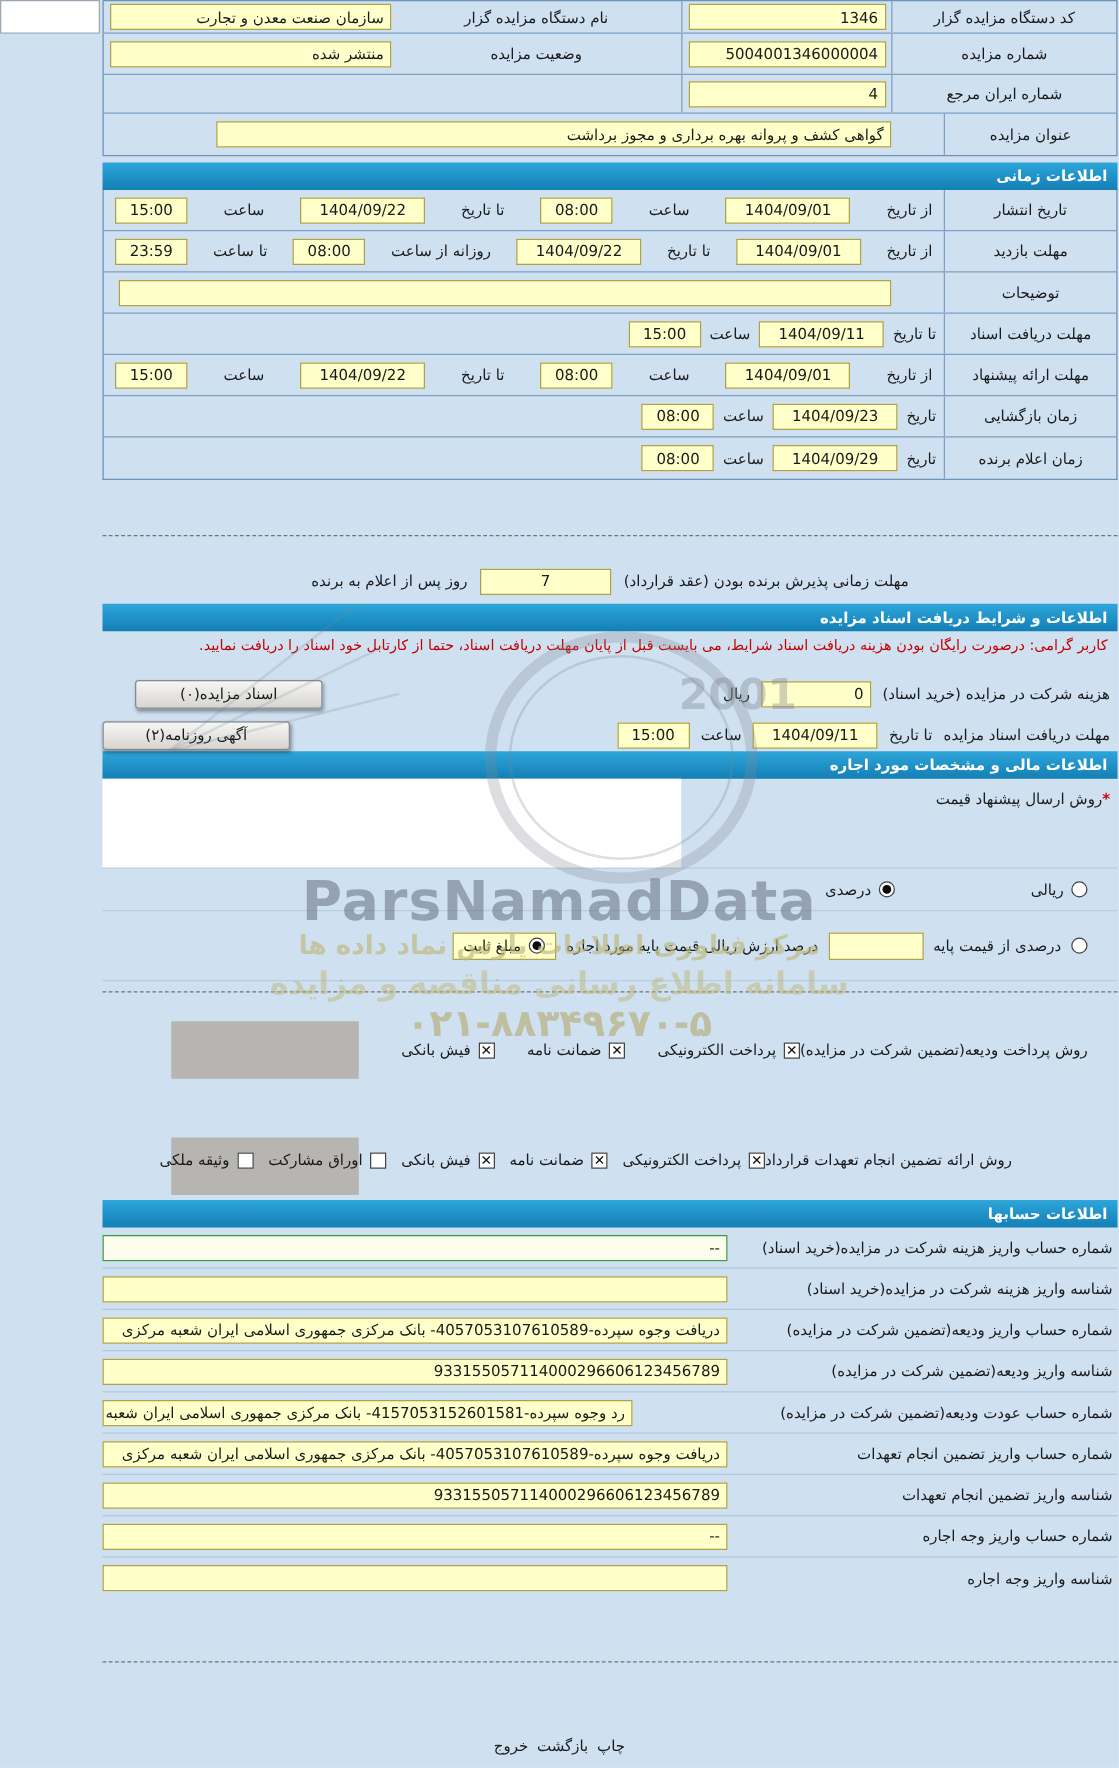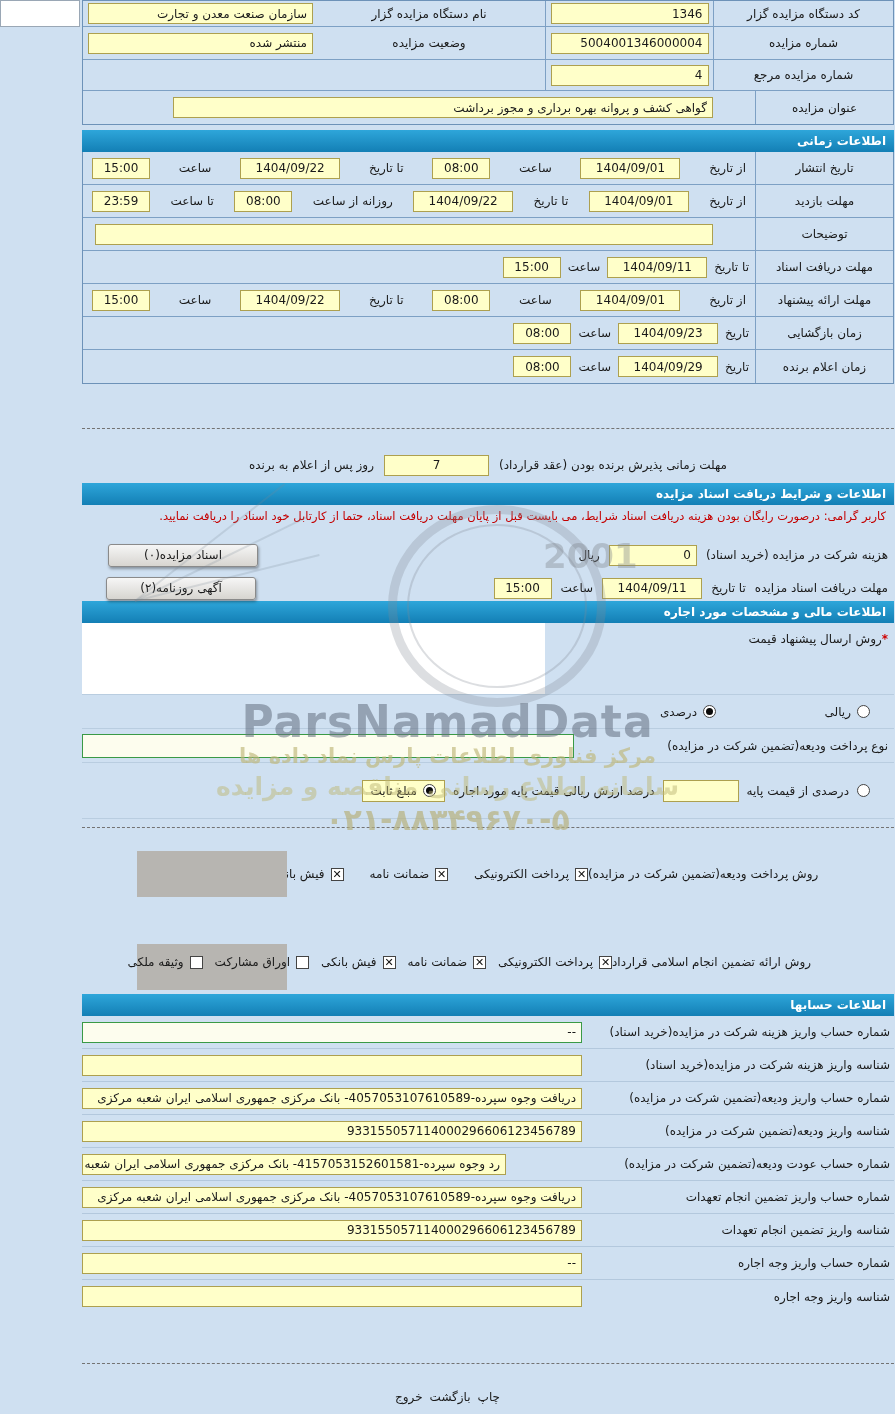--- a/index.html
+++ b/index.html
@@ -66,21 +66,21 @@
         <div style="width:168px;display:flex;align-items:center;justify-content:center;align-self:stretch;border-left:1px solid #7da0c4">
           <div class="inp" style="width:158px">5004001346000004</div>
         </div>
         <div class="lblc" style="width:232px;border-left:none">
             <span>وضعیت مزایده</span>
           </div>
         <div class="inp" style="width:225px">منتشر شده</div>
       </div>
       <div class="trow" style="height:31px">
         <div class="lblc" style="width:180px">
-            <span>شماره مزایده مرجع</span>
+            <span>شماره ایران مرجع</span>
           </div>
         <div style="width:168px;display:flex;align-items:center;justify-content:center;align-self:stretch;border-left:1px solid #7da0c4">
           <div class="inp" style="width:158px">4</div>
         </div>
         <div style="flex:1"></div>
       </div>
       <div class="trow" style="height:33px;border-bottom:none">
         <div class="lblc" style="width:138px">
             <span>عنوان مزایده</span>
           </div>
@@ -200,21 +200,21 @@
       <span>ریال</span>
       <div class="btn" style="margin-right:auto;margin-left:26px">اسناد مزایده(۰)</div>
     </div>
 
     <div class="frow" style="height:26px;gap:9px">
       <div class="flabel">مهلت دریافت اسناد مزایده</div>
       <span>تا تاریخ</span>
       <div class="inp c" style="width:100px">1404/09/11</div>
       <span>ساعت</span>
       <div class="inp c" style="width:58px">15:00</div>
-      <div class="btn" style="margin-right:auto;margin-left:24px">آگهی روزنامه(۲)</div>
+      <div class="btn" style="margin-right:auto;margin-left:0">آگهی روزنامه(۲)</div>
     </div>
 
     <div class="bar">
         <span>اطلاعات مالی و مشخصات مورد اجاره</span>
       </div>
 
     <div class="frow" style="height:72px;align-items:flex-start;padding-top:9px;position:relative;border-bottom:1px solid #b9cde0">
       <div class="flabel">
         <span class="red">*</span><span>روش ارسال پیشنهاد قیمت</span>
       </div>
@@ -225,59 +225,55 @@
       <div class="opt" style="width:170px;padding-right:24px">
         <span class="radio" data-checked="false"></span>
         <span>ریالی</span>
       </div>
       <div class="opt" style="padding-right:8px">
         <span class="radio" data-checked="true"></span>
         <span>درصدی</span>
       </div>
     </div>
 
-    <div class="frow" style="height:34px;border-bottom:1px solid #b9cde0">
-      <div class="flabel">نوع پرداخت ودیعه(تضمین شرکت در مزایده)</div>
-      <div class="inp green" style="width:492px;height:24px;margin-right:auto"></div>
-    </div>
 
     <div class="frow" style="height:56px;gap:8px;padding-right:24px;border-bottom:1px solid #b9cde0">
       <span class="radio" data-checked="false"></span>
       <span>درصدی از قیمت پایه</span>
       <div class="inp" style="width:76px;height:22px"></div>
       <span>درصد ارزش ریالی قیمت پایه مورد اجاره</span>
       <div style="background:#ffffc9;border:1px solid #ada04f;display:flex;align-items:center;gap:6px;padding:3px 8px">
         <span class="radio" data-checked="true"></span>
         <span>مبلغ ثابت</span>
       </div>
     </div>
 
     <div class="dashed" style="margin-top:8px"></div>
 
     <div class="frow" style="height:64px;position:relative;margin-top:14px">
-      <div class="flabel" style="width:306px;flex:none">روش پرداخت ودیعه(تضمین شرکت در مزایده)</div>
+      <div class="flabel" style="width:254px;flex:none">روش پرداخت ودیعه(تضمین شرکت در مزایده)</div>
       <div style="display:flex;align-items:center;gap:26px">
         <div class="opt">
           <span class="cb" data-checked="true"></span>
           <span>پرداخت الکترونیکی</span>
         </div>
         <div class="opt">
           <span class="cb" data-checked="true"></span>
           <span>ضمانت نامه</span>
         </div>
         <div class="opt">
           <span class="cb" data-checked="true"></span>
           <span>فیش بانکی</span>
         </div>
       </div>
       <div class="grayb" style="top:9px"></div>
     </div>
 
     <div class="frow" style="height:64px;position:relative;margin-top:24px">
-      <div class="flabel" style="width:282px;flex:none">روش ارائه تضمین انجام اسلامی قرارداد</div>
+      <div class="flabel" style="width:282px;flex:none">روش ارائه تضمین انجام تعهدات قرارداد</div>
       <div style="display:flex;align-items:center;gap:12px;position:relative;z-index:1">
         <div class="opt">
           <span class="cb" data-checked="true"></span>
           <span>پرداخت الکترونیکی</span>
         </div>
         <div class="opt">
           <span class="cb" data-checked="true"></span>
           <span>ضمانت نامه</span>
         </div>
         <div class="opt">

